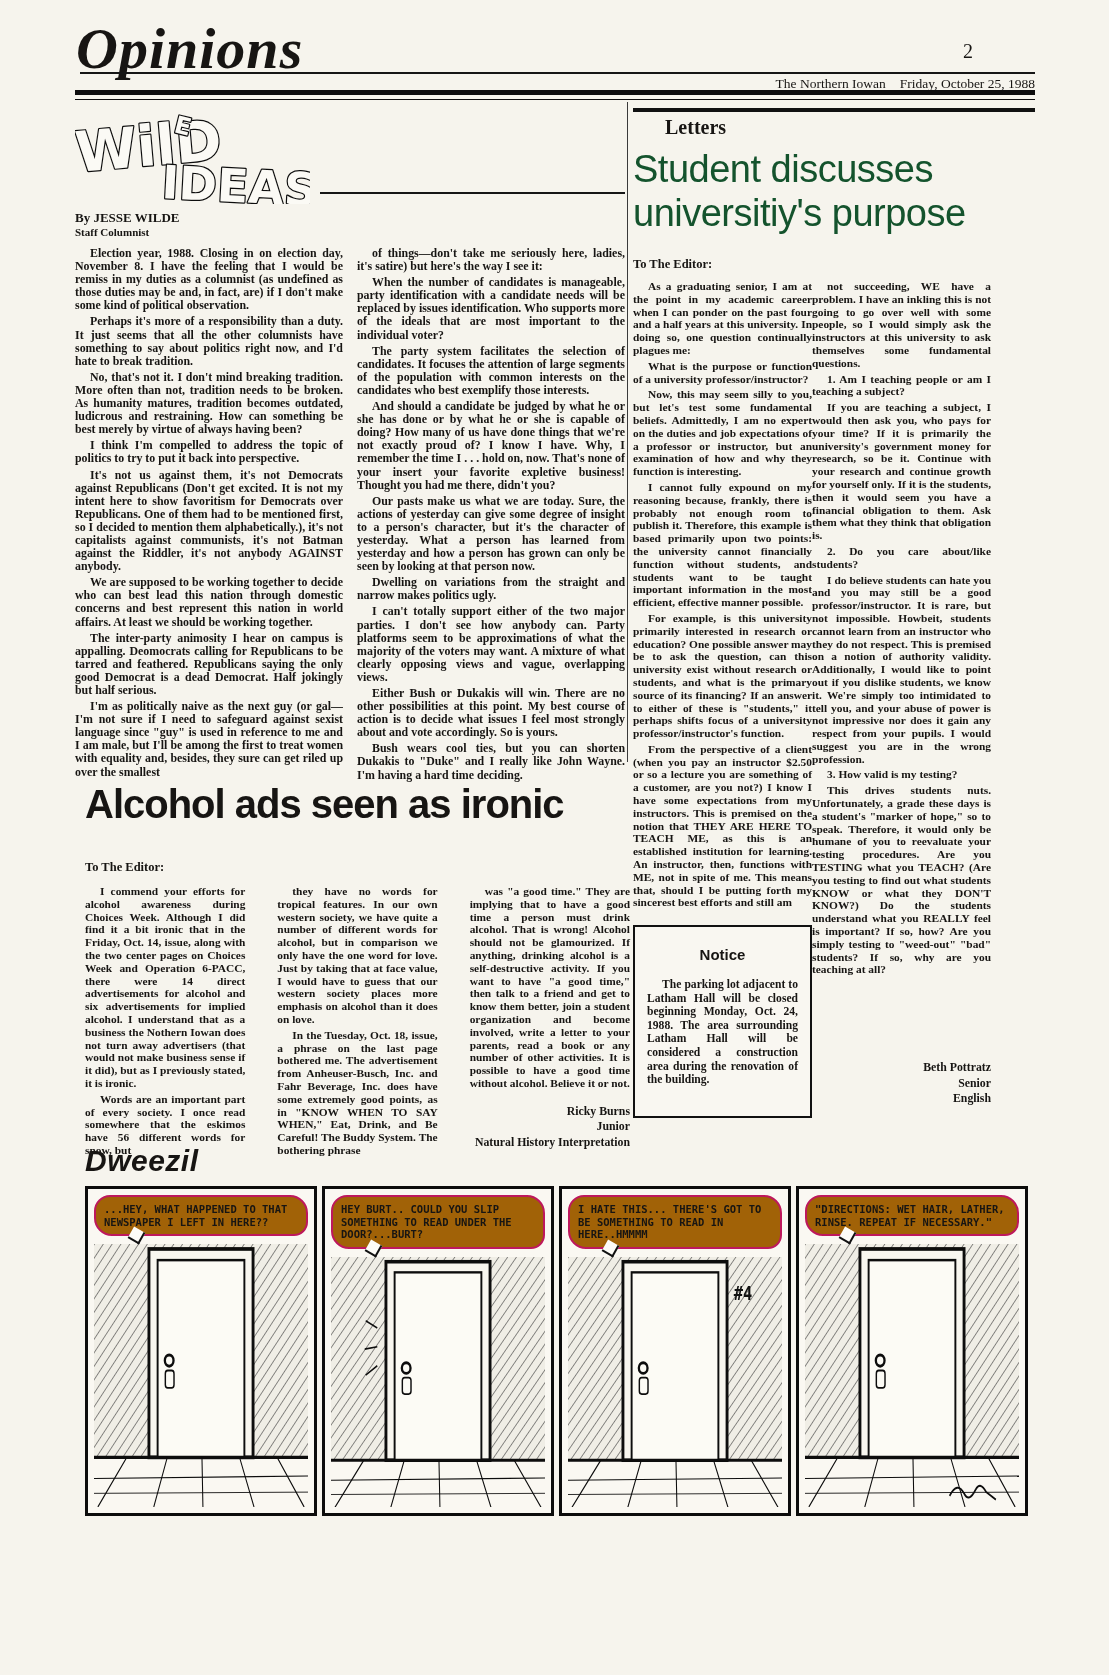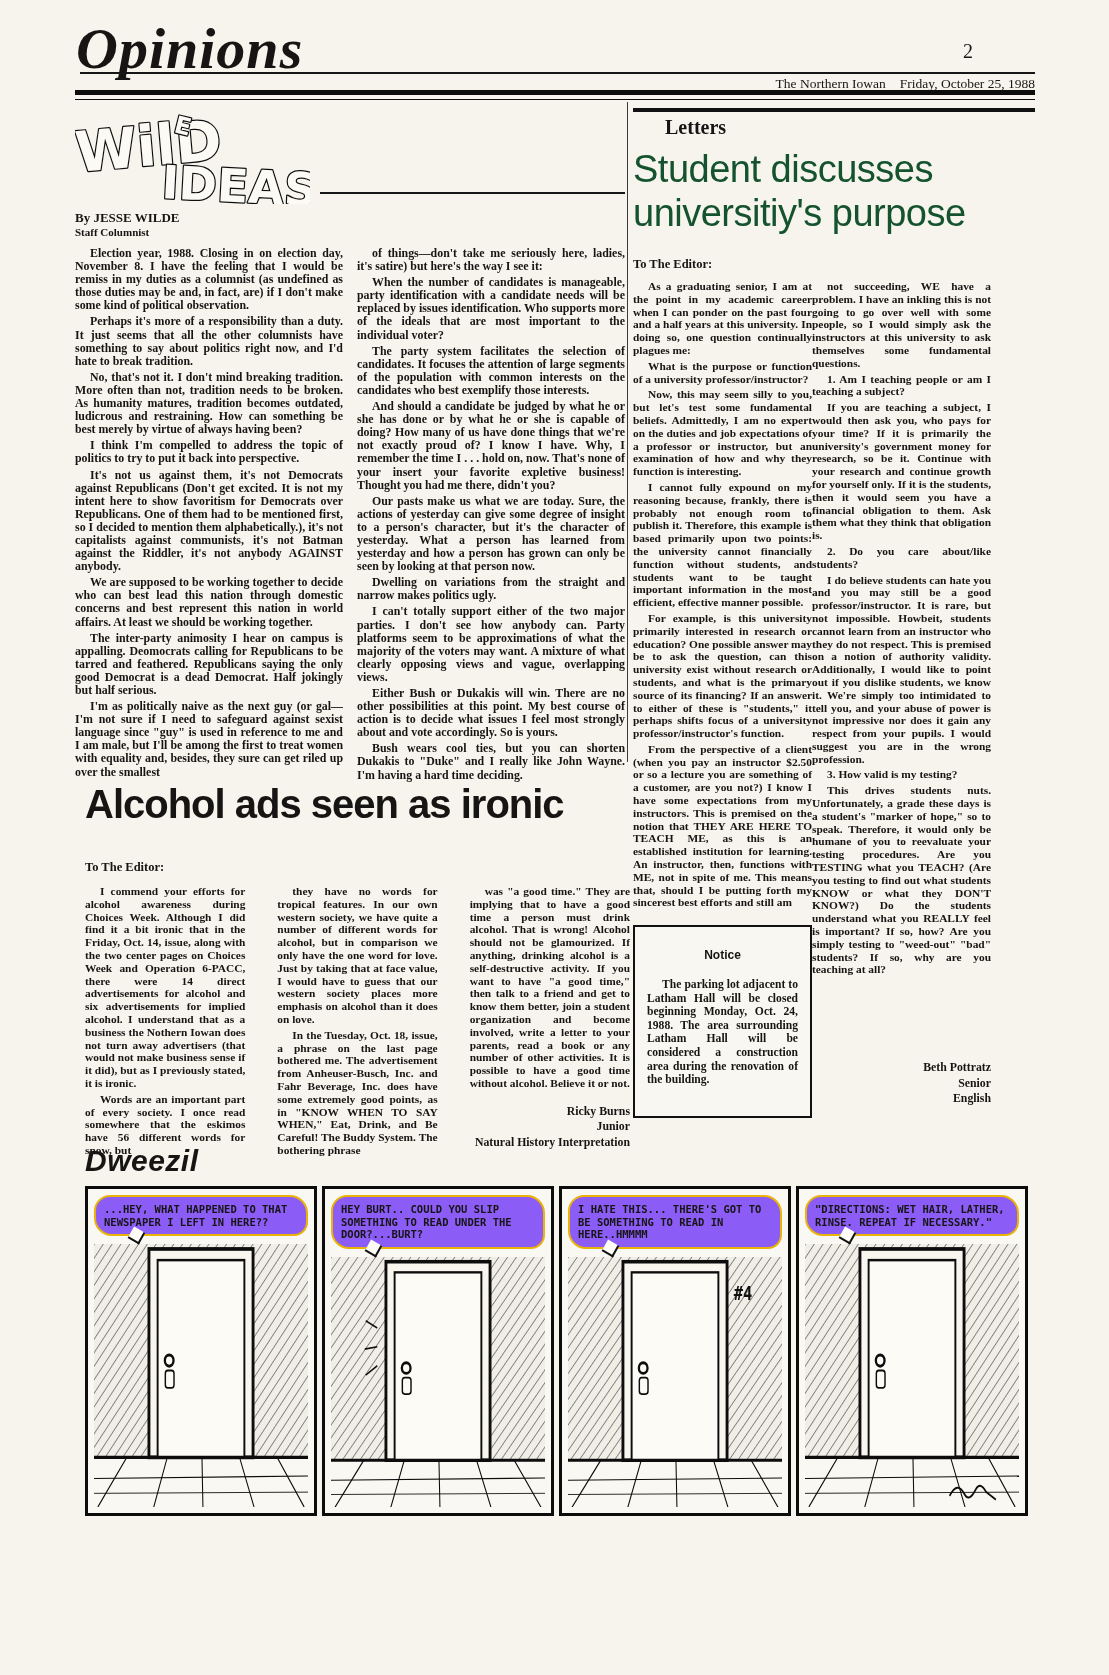--- a/index.html
+++ b/index.html
@@ -34,36 +34,36 @@
   .letters{position:absolute;left:633px;top:108px;width:402px;}
   .letters-rule{border-top:4px solid #111;}
   .letters-label{font:bold 20px/1 "Liberation Serif",serif;margin-top:5px;margin-left:32px;}
   .student-headline{font:400 38px/44px "Liberation Sans",sans-serif;letter-spacing:-0.5px;margin:10px 0 0;color:#14532d;}
   .letters .salutation{margin-top:22px;}
   .student-cols{gap:0;width:372px;margin-top:8px;}
   .lcol{width:179px;font-size:11.4px;line-height:12.8px;}
   .student-sig{margin-top:84px;}
 
   .notice{border:2px solid #111;margin-top:16px;padding:22px 12px 26px;background:#f9f7f1;}
-  .notice-title{text-align:center;font-weight:bold;font-size:12px;font-family:"Liberation Sans",sans-serif;margin-bottom:16px;}
+  .notice-title{text-align:center;font-weight:bold;font-size:15px;font-family:"Liberation Sans",sans-serif;margin-bottom:16px;}
   .notice-body{font-size:11.6px;line-height:13.6px;text-align:justify;margin:0;}
 
   
   .alcohol{position:absolute;left:85px;top:784px;width:545px;}
   .alcohol-headline{font:bold 40px/1 "Liberation Sans",sans-serif;letter-spacing:-1px;margin:0;}
   .alcohol .salutation{margin-top:36px;}
   .alcohol-cols{gap:32px;margin-top:10px;}
   .acol{width:171px;font-size:11.4px;line-height:12.8px;}
 
   
   .comic{position:absolute;left:85px;top:1146px;width:943px;}
   .comic-title{font:italic bold 30px/1 "Liberation Sans",sans-serif;margin:0;letter-spacing:.5px;}
   .strip{display:flex;gap:5px;height:330px;margin-top:10px;}
   .panel{flex:1;border:3px solid #0c0c0c;background:#faf8f2;display:flex;flex-direction:column;padding:6px;position:relative;}
-  .bubble{border:2px solid #eab308;border-radius:16px 18px 14px 18px;background:#8b5cf6;padding:6px 8px;font:bold 10.5px/12.5px "DejaVu Sans Mono",monospace;}
+  .bubble{border:2px solid #be185d;border-radius:16px 18px 14px 18px;background:#a16207;padding:6px 8px;font:bold 10.5px/12.5px "DejaVu Sans Mono",monospace;}
   .tail{width:11px;height:11px;background:#fdfcf7;border-left:2px solid #111;border-bottom:2px solid #111;transform:rotate(-60deg);margin:-7px 0 0 36px;}
   .door-art{flex:1;width:100%;margin-top:2px;}
 </style>
 </head>
 <body>
 
 <div class="page">
 
   <svg width="0" height="0" style="position:absolute">
     <defs>

